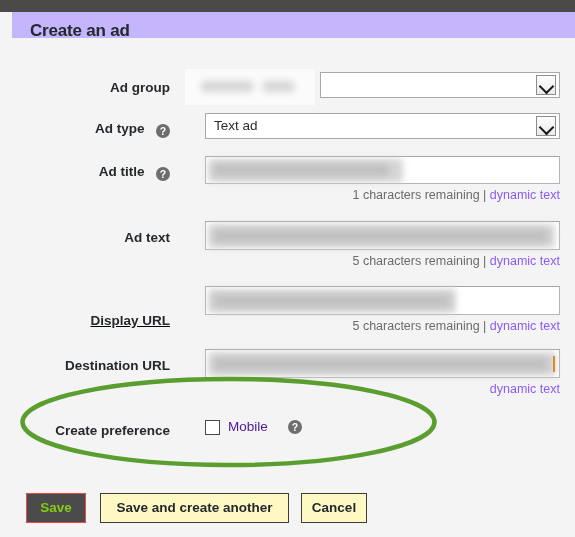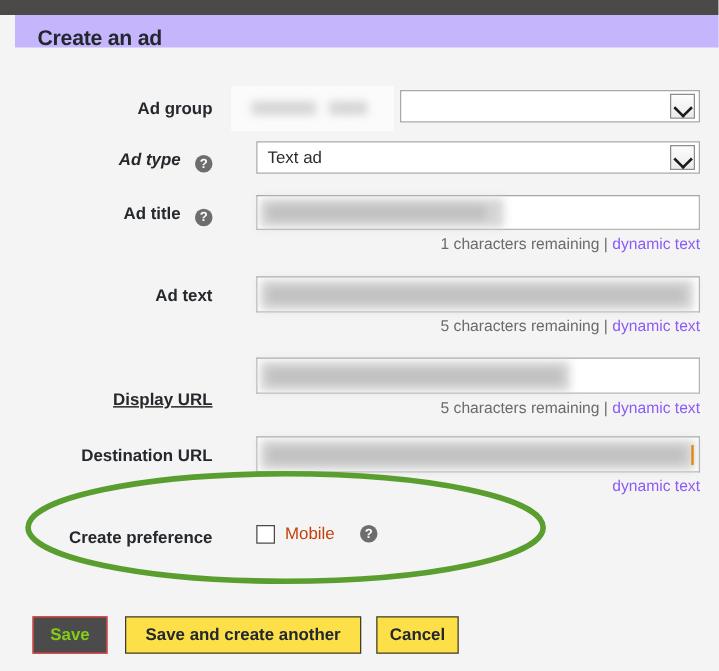--- a/index.html
+++ b/index.html
@@ -193,21 +193,21 @@
     position: absolute;
     width: 15px;
     height: 15px;
     box-sizing: border-box;
     background: #ffffff;
     border: 1.5px solid #4a4a4a;
   }
   .checkbox-label {
     position: absolute;
     font-size: 13.5px;
-    color: #c2410c;
+    color: #4c1d95;
     white-space: nowrap;
   }
 
   
   .btn {
     position: absolute;
     box-sizing: border-box;
     height: 30px;
     font-size: 13.5px;
     font-weight: bold;
@@ -216,21 +216,21 @@
     line-height: 28px;
     white-space: nowrap;
     cursor: pointer;
   }
   .btn-primary {
     background: #4b4b4b;
     color: #84cc16;
     border: 1px solid #ef4444;
   }
   .btn-default {
-    background: #fde047;
+    background: #fef9c3;
     color: #23282e;
     border: 1.5px solid #3c3c3c;
   }
 
   
   .annot-ellipse {
     position: absolute;
     left: 19px;
     top: 376px;
     width: 419px;
@@ -261,21 +261,21 @@
         <div class="redact-soft" style="left:78px;top:12px;width:31px;height:11px;"></div>
       </div>
       <div class="select-field" style="left:320px;top:0px;width:240px;">
         <span class="select-value"></span>
         <span class="select-arrow"></span>
       </div>
     </div>
 
     <div class="row" style="top:63px;height:30px;">
       <div class="lbl-wrap" style="top:6px;">
-        <span class="lbl" style="position:static;display:inline;font-style:italic;">Ad type</span>
+        <span class="lbl" style="position:static;display:inline;">Ad type</span>
         <span class="help-icon">?</span>
       </div>
       <div class="select-field" style="left:205px;top:0px;width:355px;">
         <span class="select-value">Text ad</span>
         <span class="select-arrow"></span>
       </div>
     </div>
 
     <div class="row" style="top:106px;">
       <div class="lbl-wrap" style="top:6px;">

